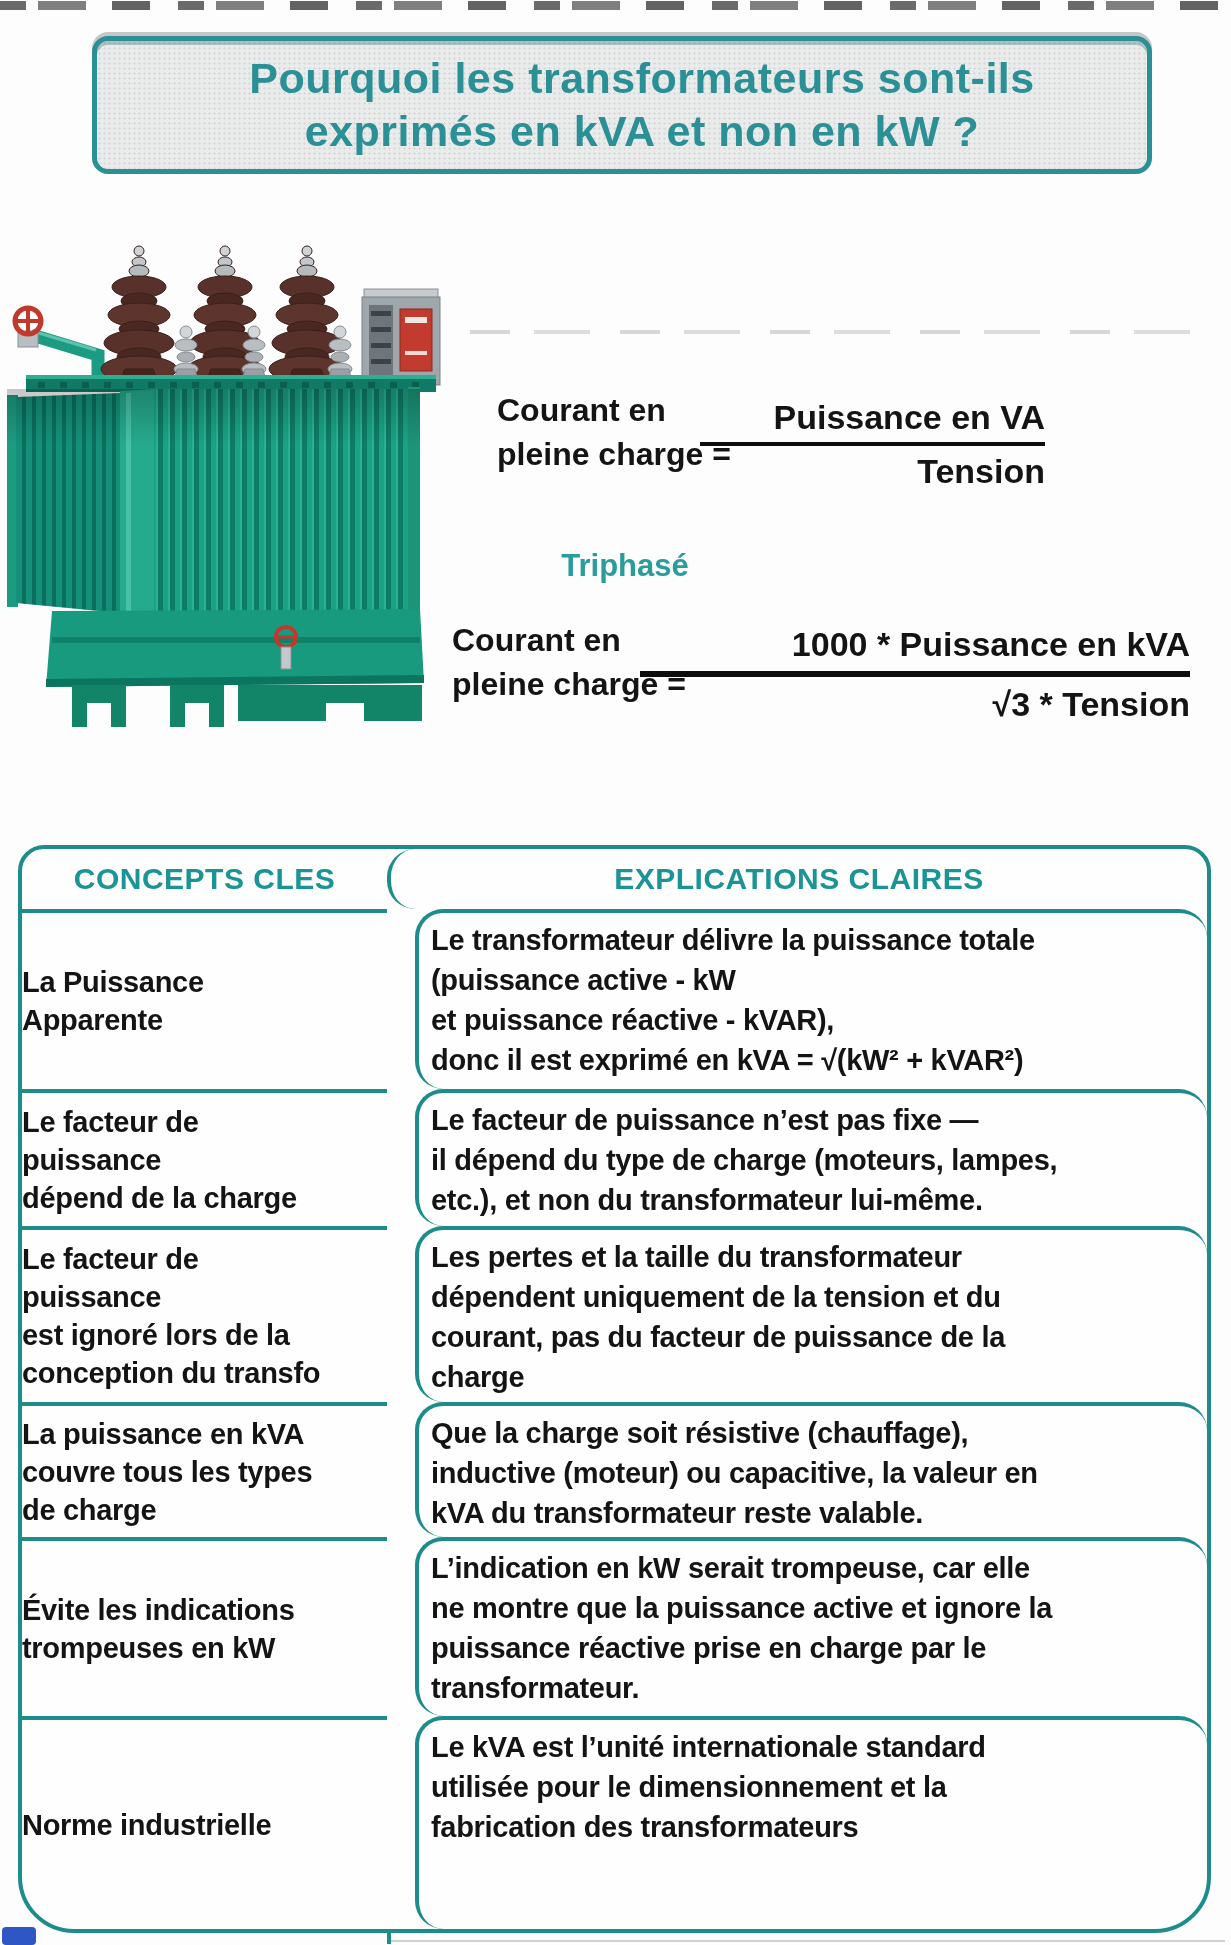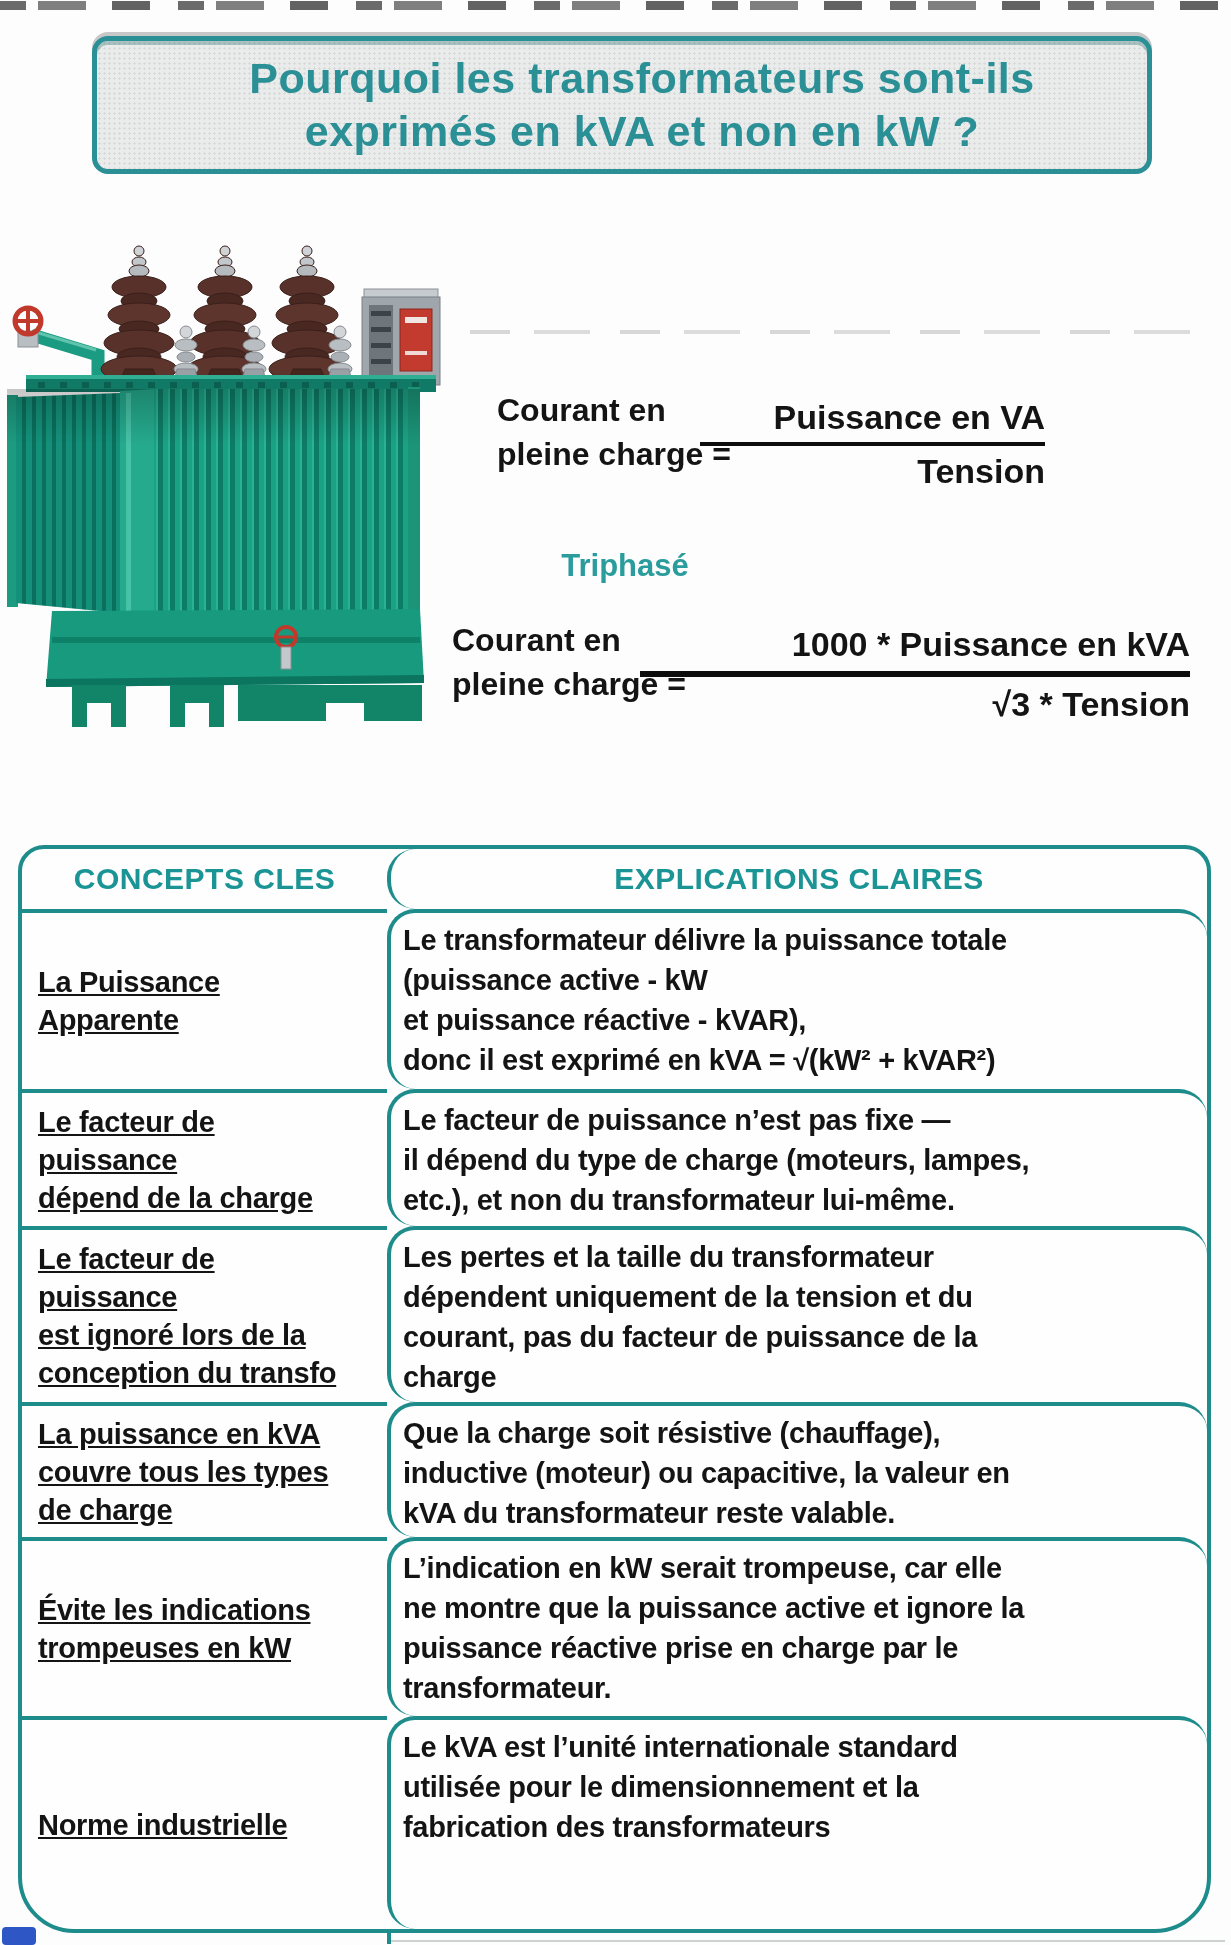--- a/index.html
+++ b/index.html
@@ -61,28 +61,28 @@
   }
   .tcell{box-sizing:border-box;}
   .col2{border-left:4px solid #1f8c8c;border-radius:28px;}
   .rowline{border-top:4px solid #1f8c8c;}
   .th{
     display:flex;align-items:center;justify-content:center;
     color:#1a9494;font-size:30px;font-weight:bold;letter-spacing:.5px;
   }
   .concept{
     display:flex;align-items:center;
-    padding:4px 4px 4px 16px;
+    padding:4px 4px 4px 0;
     font-size:29px;font-weight:bold;line-height:38px;
-    letter-spacing:-.3px;white-space:pre-line;text-decoration:underline;
+    letter-spacing:-.3px;white-space:pre-line;
   }
   .explain{
     padding:7px 8px 4px 12px;
     font-size:29px;font-weight:bold;line-height:40px;
-    letter-spacing:-.3px;white-space:pre-line;
+    letter-spacing:-.3px;white-space:pre-line;margin-left:28px;
   }
   .divider-tail{left:387px;top:1929px;width:4px;height:15px;background:#1f8c8c;}
   .fb-badge{left:2px;top:1927px;width:34px;height:18px;background:#2e57c5;border-radius:4px;}
 </style>
 </head>
 <body>
 
 <div class="abs top-noise"></div>
 <div class="abs mid-noise"></div>
 <div class="abs bottom-faint-line"></div>

